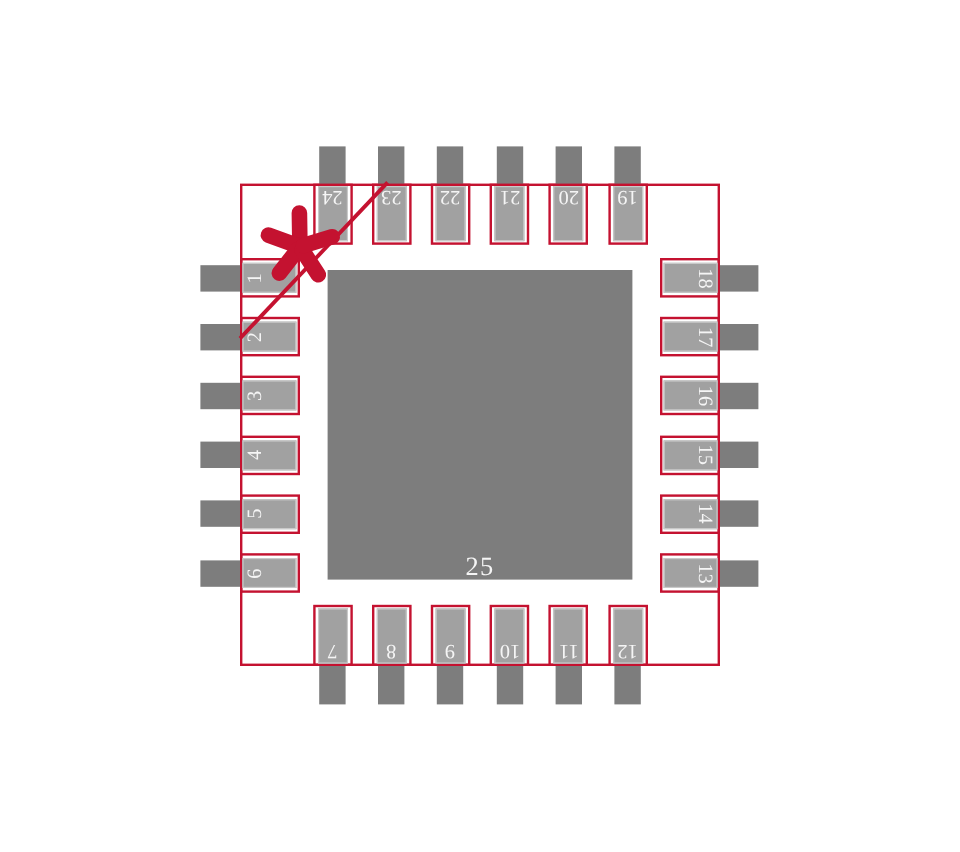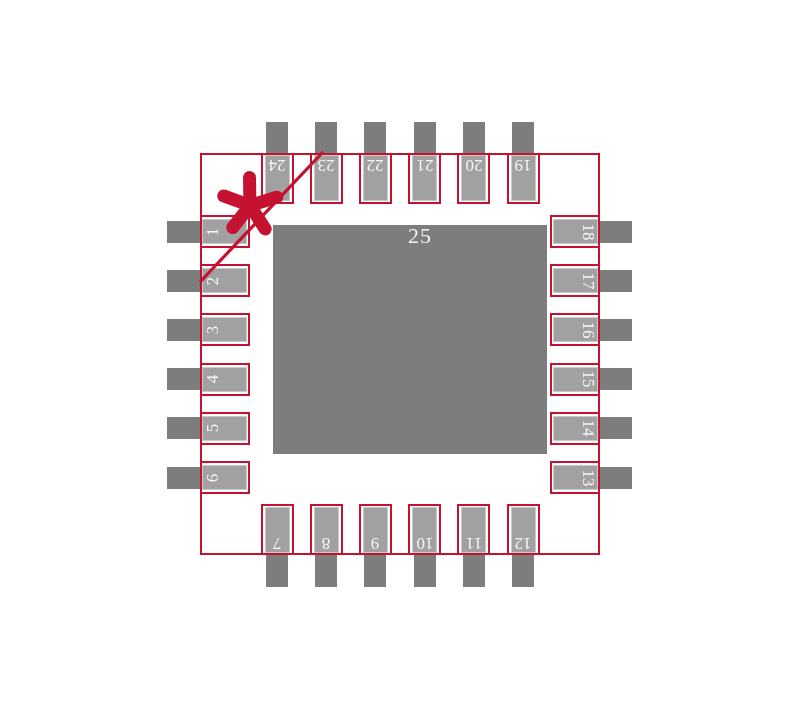--- a/index.html
+++ b/index.html
@@ -15,23 +15,23 @@
   body{background:var(--background);font-family:"Liberation Serif","DejaVu Serif",serif;}
   .canvas{
     position:relative;width:800px;height:710px;background:var(--background);
     overflow:hidden;
   }
   .outline{
     position:absolute;left:200px;top:153px;width:400px;height:402px;
     border:2px solid var(--outline);box-sizing:border-box;background:transparent;
   }
   .center-pad{
-    position:absolute;left:273px;top:225px;width:254px;height:229px;
+    position:absolute;left:273px;top:225px;width:254px;height:258px;
     background:var(--center-pad);
-    display:flex;align-items:flex-start;justify-content:center;padding-left:20px;
+    display:flex;align-items:flex-end;justify-content:center;
   }
   .center-label{
     color:var(--number-text);font-size:22px;letter-spacing:1px;line-height:1;
     font-family:"Liberation Serif","DejaVu Serif",serif;
   }
   .stub{position:absolute;background:var(--stub);}
   .pad{
     position:absolute;border:2px solid var(--outline);box-sizing:border-box;
     background:transparent;
   }

